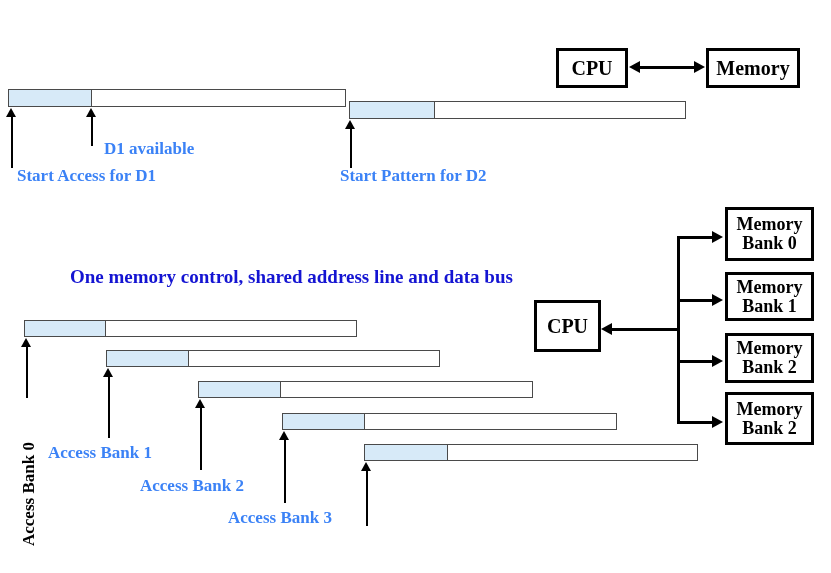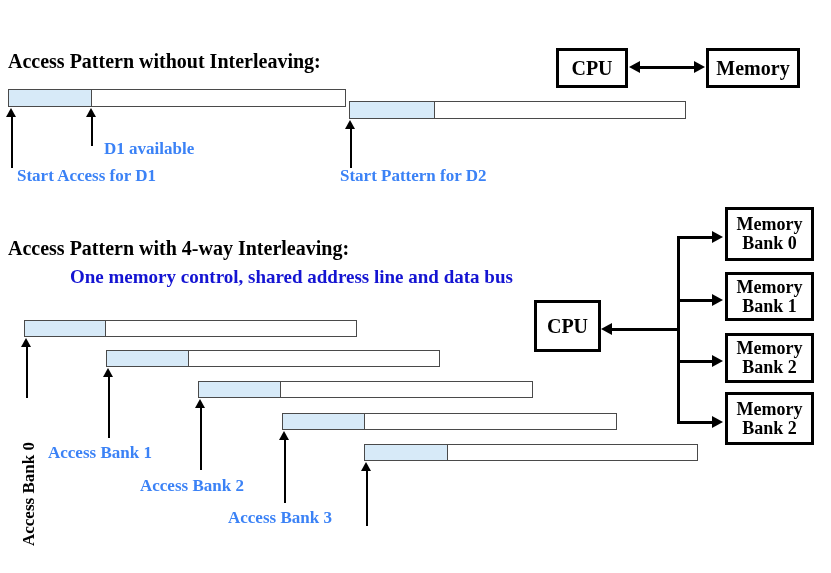--- a/index.html
+++ b/index.html
@@ -122,21 +122,20 @@
     border-top: 6px solid transparent;
     border-bottom: 6px solid transparent;
     border-right: 11px solid #000000;
   }
 </style>
 </head>
 <body>
 
 <div id="canvas">
 
-  <div class="heading" style="left:8px; top:51px; font-size:20px;">Access Pattern without Interleaving:</div>
 
   <div class="bar" style="left:8px; top:89px; width:338px; height:18px;">
     <div class="seg" style="width:83px;"></div>
   </div>
 
   <div class="bar" style="left:349px; top:101px; width:337px; height:18px;">
     <div class="seg" style="width:85px;"></div>
   </div>
 
   <div class="arrowhead-up" style="left:6px; top:108px;"></div>
@@ -155,21 +154,20 @@
   <div class="anno" style="left:340px; top:167px; font-size:17px;">Start Pattern for D2</div>
 
   <div class="box" style="left:556px; top:48px; width:72px; height:40px; font-size:20px;">CPU</div>
 
   <div class="hline" style="left:636px; top:66px; width:62px;"></div>
   <div class="arrow-left" style="left:629px; top:61px;"></div>
   <div class="arrow-right" style="left:694px; top:61px;"></div>
 
   <div class="box" style="left:706px; top:48px; width:94px; height:40px; font-size:20px;">Memory</div>
 
-  <div class="heading" style="left:8px; top:238px; font-size:20px;">Access Pattern with 4-way Interleaving:</div>
 
   <div class="subheading" style="left:44px; top:267px; font-size:19px;">One memory control,  shared address line and data bus</div>
 
   <div class="bar" style="left:24px; top:320px; width:333px; height:17px;">
     <div class="seg" style="width:81px;"></div>
   </div>
 
   <div class="bar" style="left:106px; top:350px; width:334px; height:17px;">
     <div class="seg" style="width:82px;"></div>
   </div>

